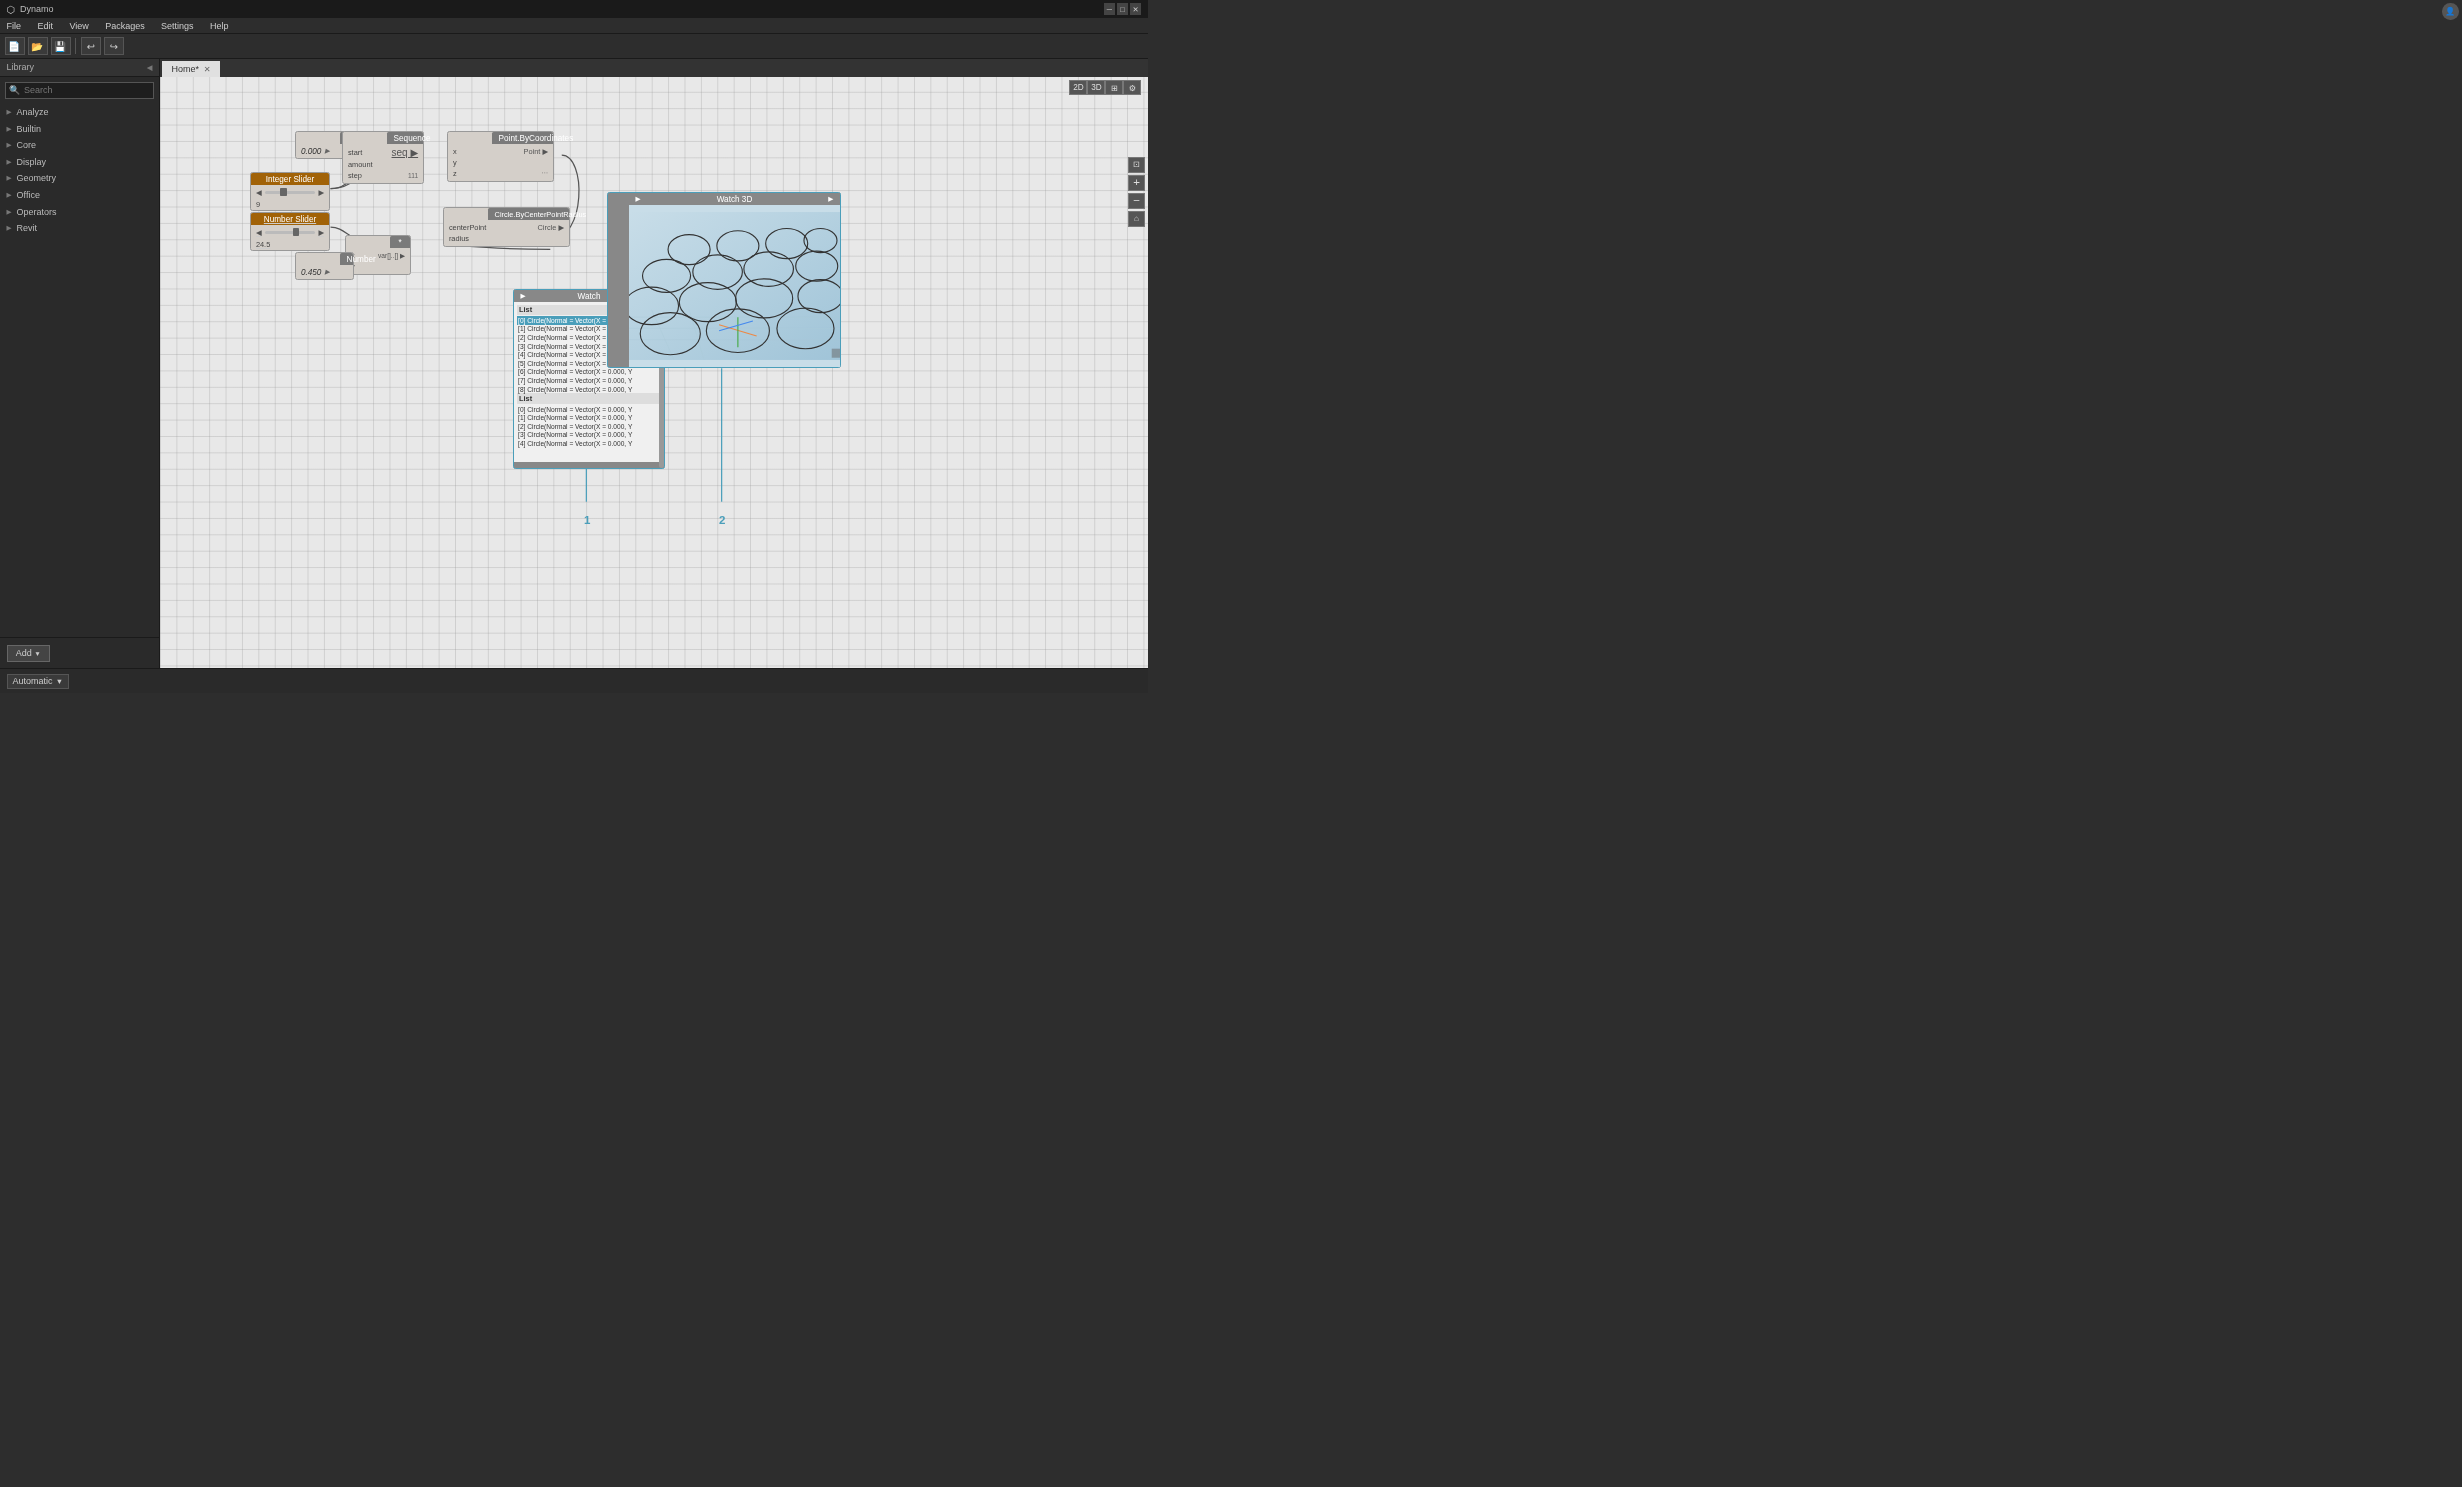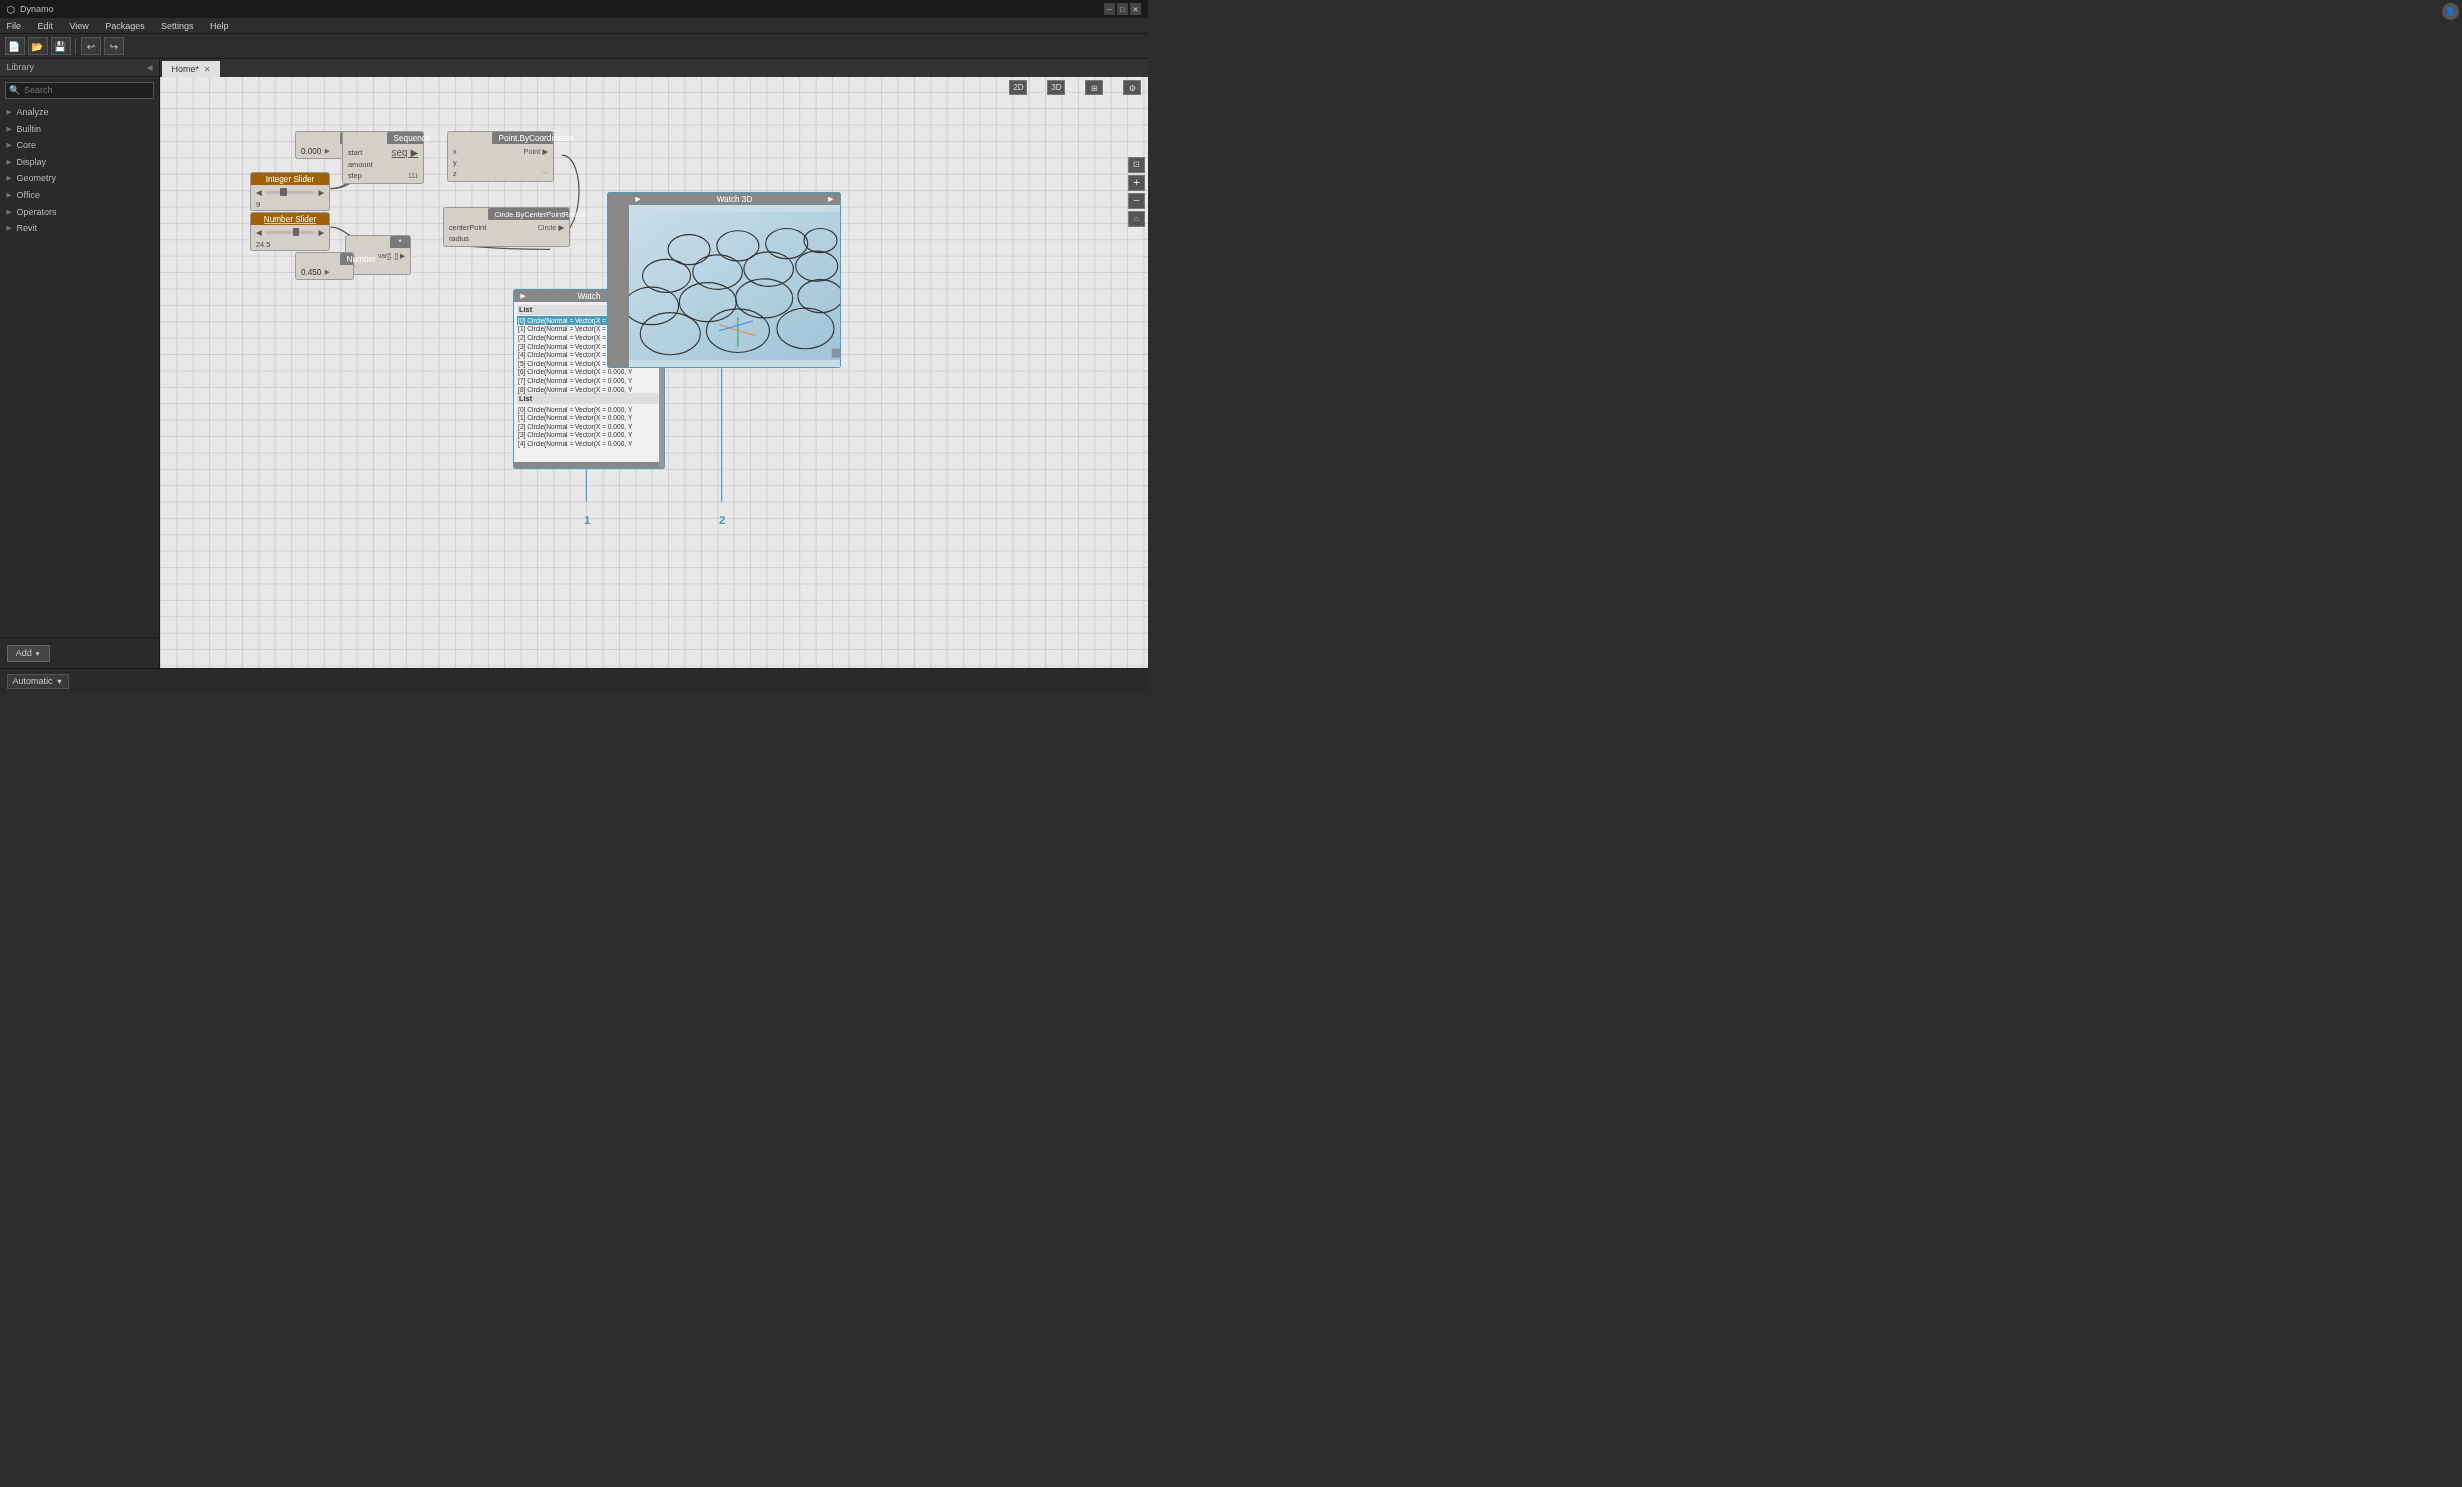--- a/index.html
+++ b/index.html
@@ -213,21 +213,21 @@
       cursor: pointer;
     }
 
     
     .canvas-controls {
       position: absolute;
       top: 21.3px;
       right: 6.6px;
       z-index: 10;
       display: flex;
-      gap: 20px;
+      gap: 0;
       border-radius: 7px;
     }
     .canvas-ctrl-btn {
       width: 18px;
       height: 14.8px;
       background: #555;
       border: 0.8px solid #777;
       color: #ddd;
       font-size: 8.2px;
       display: flex;
@@ -280,20 +280,21 @@
     }
     .node-body {
       padding: 2.5px 4.9px;
     }
     .node-value {
       color: #333;
       font-size: 8.2px;
       display: flex;
       align-items: center;
       gap: 3.3px;
+      font-style: italic;
     }
     .node-port {
       display: flex;
       justify-content: space-between;
       align-items: center;
       font-size: 7.4px;
       color: #444;
       padding: 0.8px 0;
     }
     .port-arrow {

